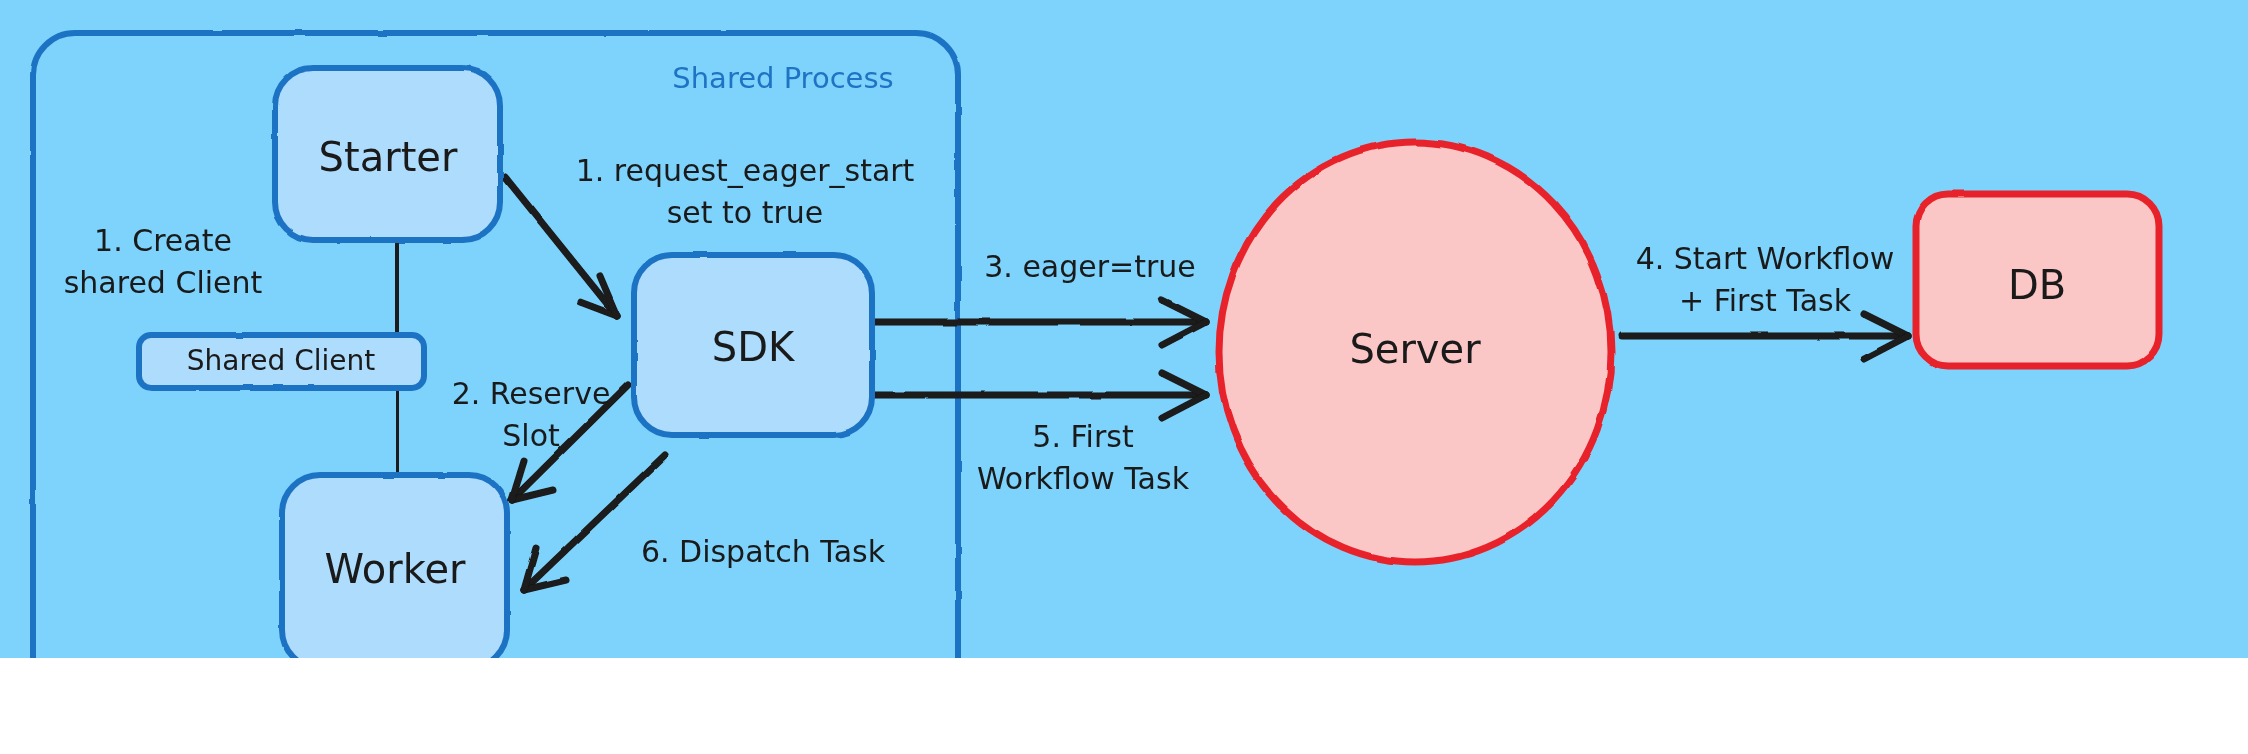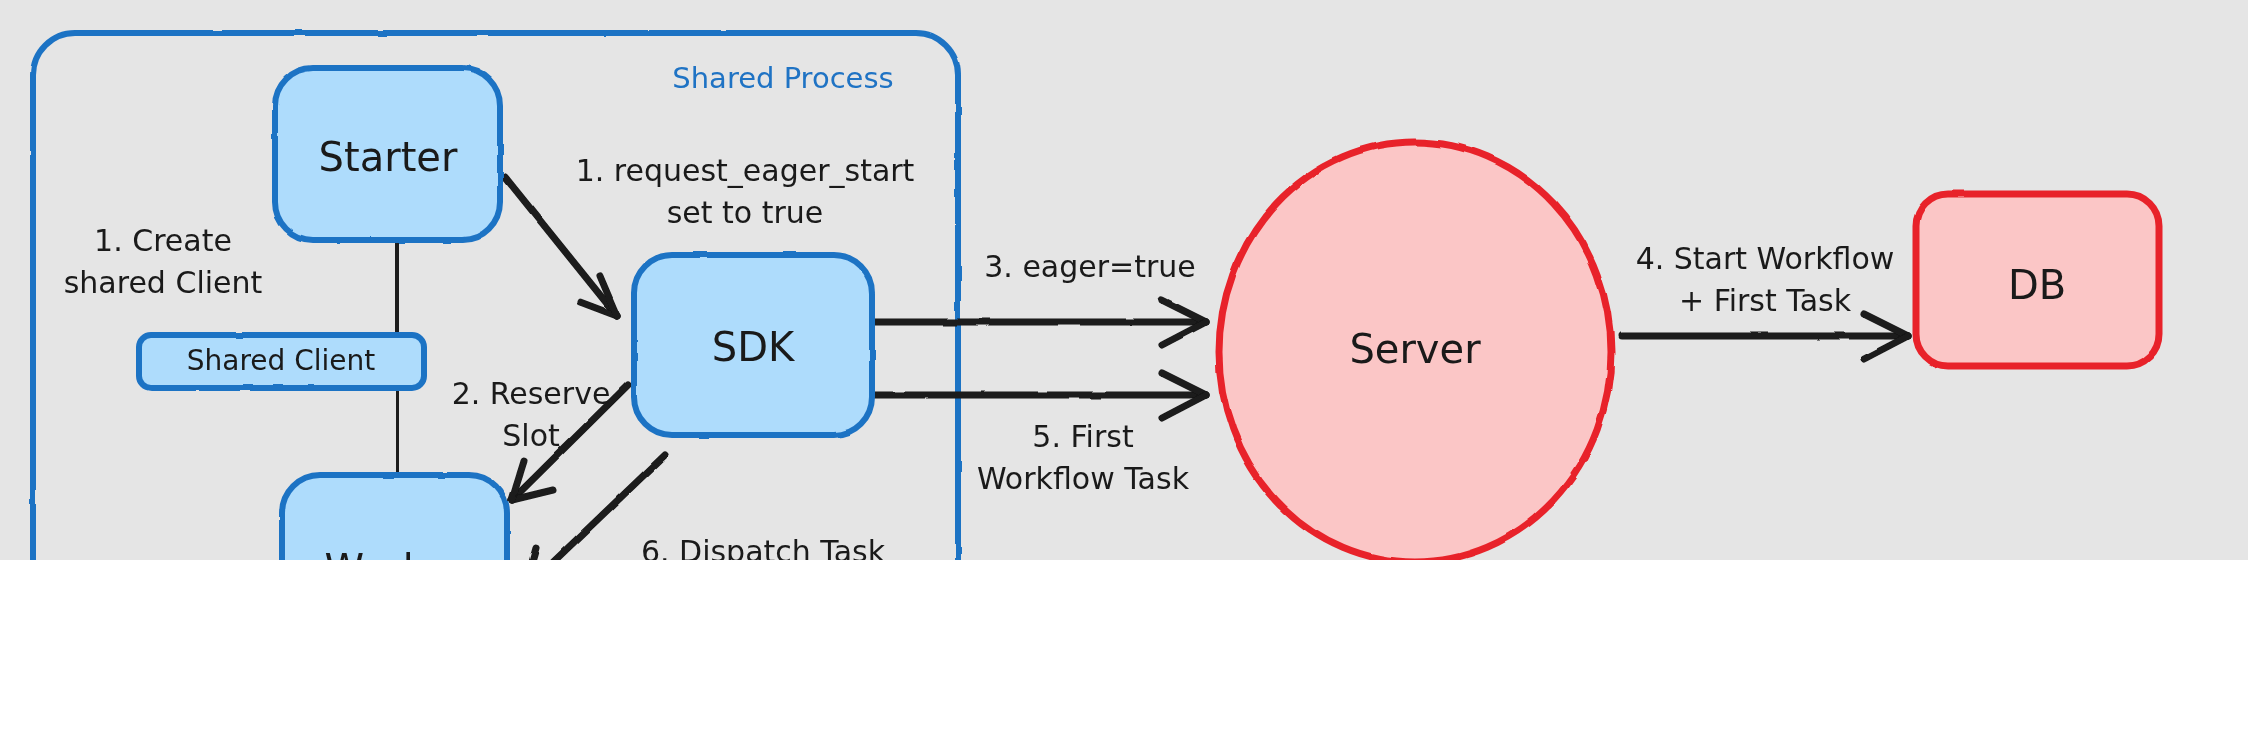--- a/index.html
+++ b/index.html
@@ -6,22 +6,22 @@
     margin: 0;
     padding: 0;
     background: #ffffff;
   }
   body {
     font-family: "DejaVu Sans", sans-serif;
   }
   #canvas {
     position: relative;
     width: 2248px;
-    height: 560px;
-    background: #e5e5e5;
+    height: 658px;
+    background: #7dd3fc;
     overflow: hidden;
   }
   #canvas svg.layer {
     position: absolute;
     left: 0;
     top: 0;
     width: 2248px;
     height: 754px;
   }
   .label-text {

